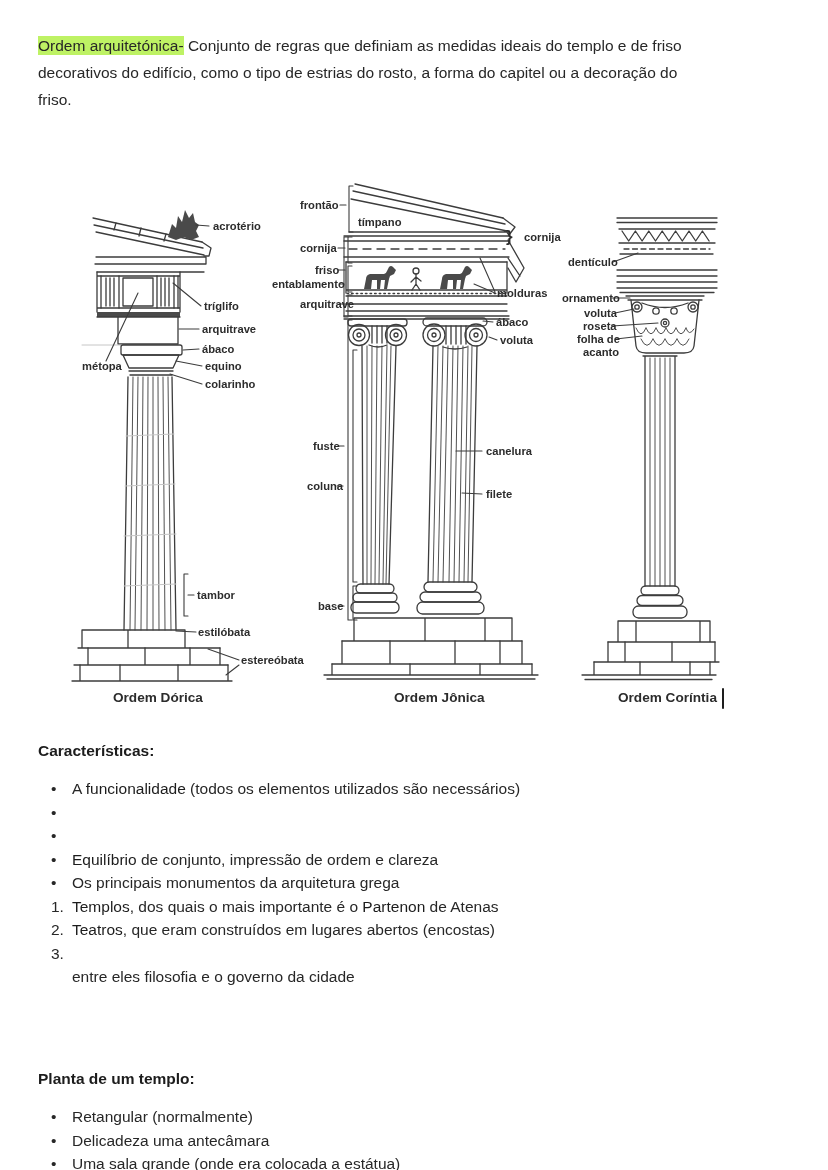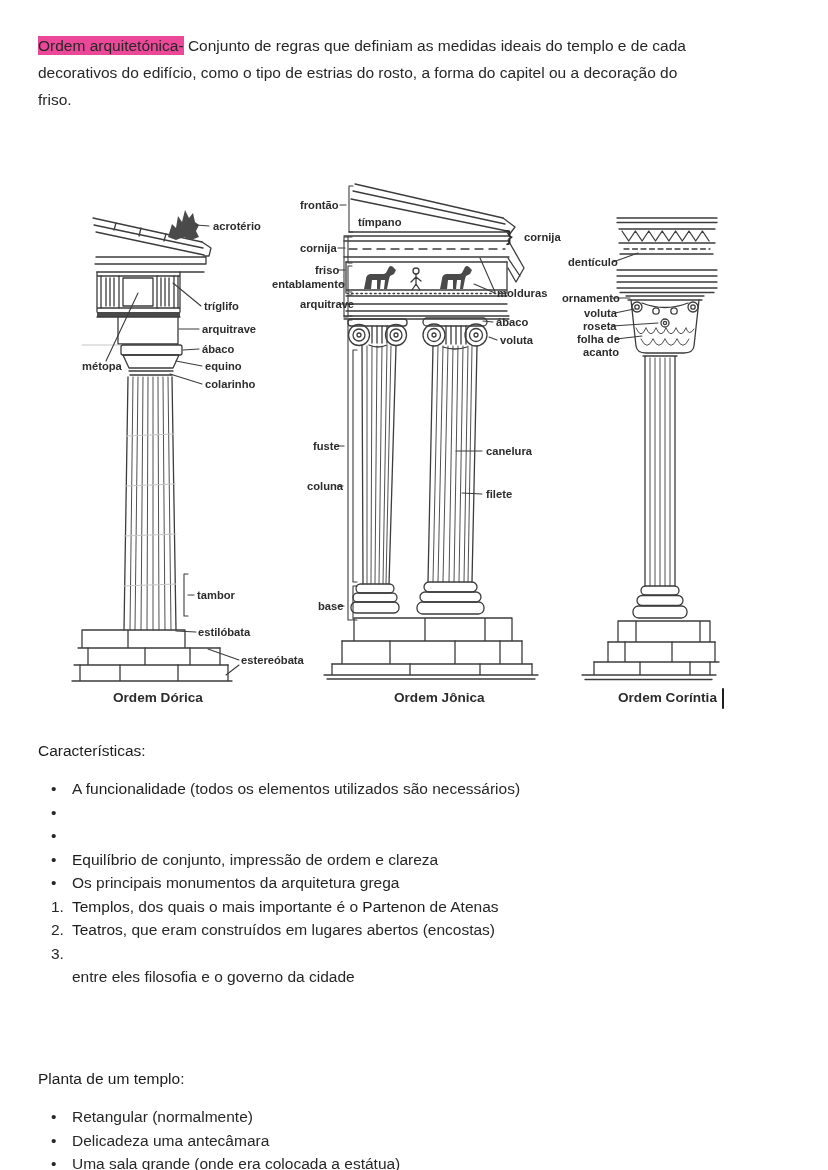--- a/index.html
+++ b/index.html
@@ -2,48 +2,48 @@
 <html><head>
 <meta charset="utf-8">
 <style>
   html,body{margin:0;padding:0}
   body{
     width:828px;height:1170px;background:#ffffff;position:relative;
     font-family:"Liberation Sans",sans-serif;color:#272727;overflow:hidden;
   }
   #intro{position:absolute;left:38px;top:32px;font-size:15.5px;line-height:27px}
   #intro .tl{white-space:nowrap}
-  mark{background:#ec4899;color:#272727;padding:1px 0}
+  mark{background:#bef264;color:#272727;padding:1px 0}
   b{font-weight:400;color:#1c1c1c}
 
   #diagram{position:absolute;left:60px;top:178px}
   #diagram path,#diagram line,#diagram rect,#diagram circle{
     fill:none;stroke:#3c3c3c;stroke-width:1.3;stroke-linecap:round;stroke-linejoin:round}
   #diagram .f{fill:#4a4a4a;stroke:none}
   #diagram .lt{stroke:#c6c6c6;stroke-width:1}
   #diagram .thin{stroke-width:0.9}
   #diagram text{fill:#2c2c2c;stroke:none;font:700 11.2px "Liberation Sans",sans-serif}
   #diagram text.cap{font:700 13.6px "Liberation Sans",sans-serif}
   #diagram .leader{stroke-width:1.1}
   #diagram .caret{stroke:#1e1e1e;stroke-width:2}
 
   .doc-section{position:absolute;left:38px;width:740px}
   #sec-0{top:740px}
   #sec-1{top:1068px}
-  .h{font-weight:400;font-size:15.5px;line-height:21px;margin:0 0 16px 0;color:#1c1c1c}
+  .h{font-weight:700;font-size:15.5px;line-height:21px;margin:0 0 16px 0;color:#1c1c1c}
   .li{display:flex;font-size:15.5px;line-height:23.5px}
   .mk{width:34px;flex:none;padding-left:13px;box-sizing:border-box;color:#272727}
   .tx{white-space:nowrap}
   .cont{padding-left:34px}
 </style>
 </head>
 <body>
 
 <div id="intro">
-    <div class="tl"><mark>Ordem arquitetónica-</mark><span> Conjunto de regras que definiam as medidas ideais do templo e de cada</span></div>
+    <div class="tl"><mark>Ordem arquitetónica-</mark><span> Conjunto de regras que definiam as medidas ideais do templo e de friso</span></div>
     <div class="tl"><span>decorativos do edifício, como o tipo de estrias do rosto, a forma do capitel ou a decoração do</span></div>
     <div class="tl"><span>friso.</span></div>
   </div>
 
 <svg id="diagram" width="706" height="534" viewBox="0 0 706 534" xmlns="http://www.w3.org/2000/svg">
 
   <g>
     <path d="M33,40 L142,64 M34,47 L143,70 M36,54 L144,77"></path>
     <path d="M56,45 L54,52 M81,50 L79,58 M106,56 L104,63"></path>
     <path d="M142,64 L151,70 L149,78 L144,78"></path>

